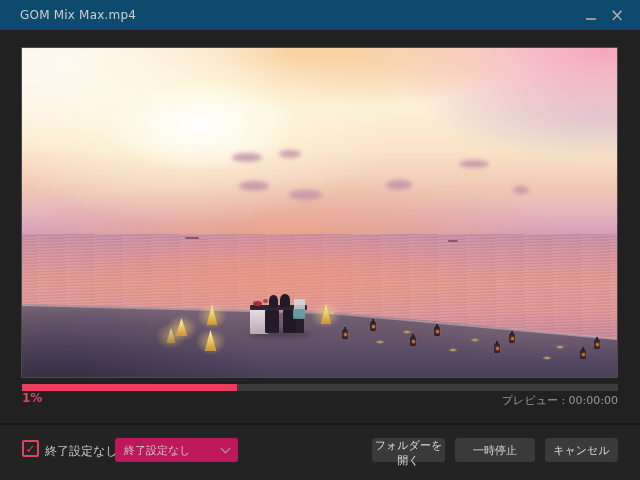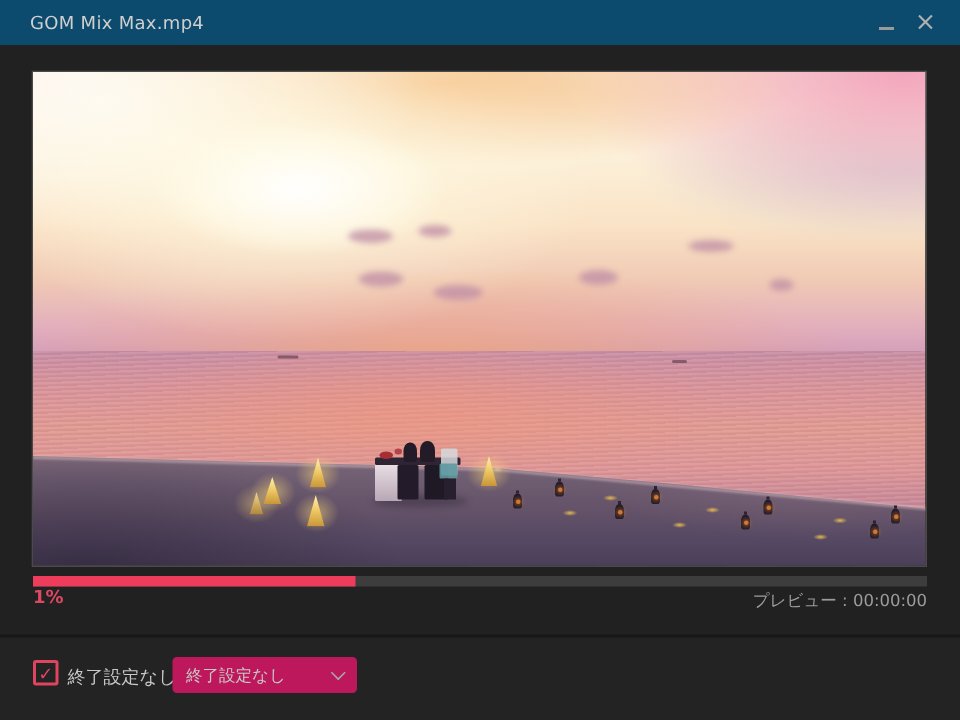--- a/index.html
+++ b/index.html
@@ -252,13 +252,18 @@
   <span class="checkbox">
     <span class="check" style="visibility: visible;">✓</span>
   </span>
   <span class="cb-label">終了設定なし</span>
 
   <div class="dropdown">
     <span class="dd-value">終了設定なし</span>
     <span class="chev"></span>
   </div>
 
+  <div class="btns">
+    <button class="btn-folder">フォルダーを開く</button>
+    <button class="btn-pause">一時停止</button>
+    <button class="btn-cancel">キャンセル</button>
+  </div>
 </div>
 
 </body></html>

